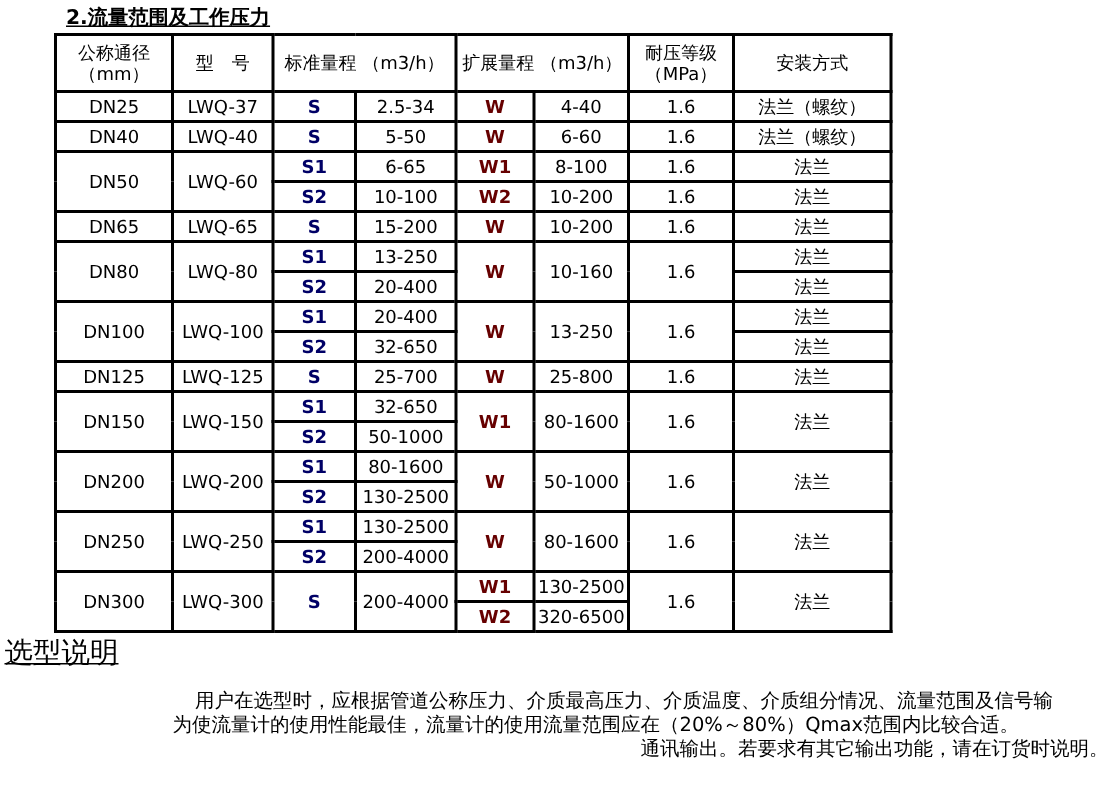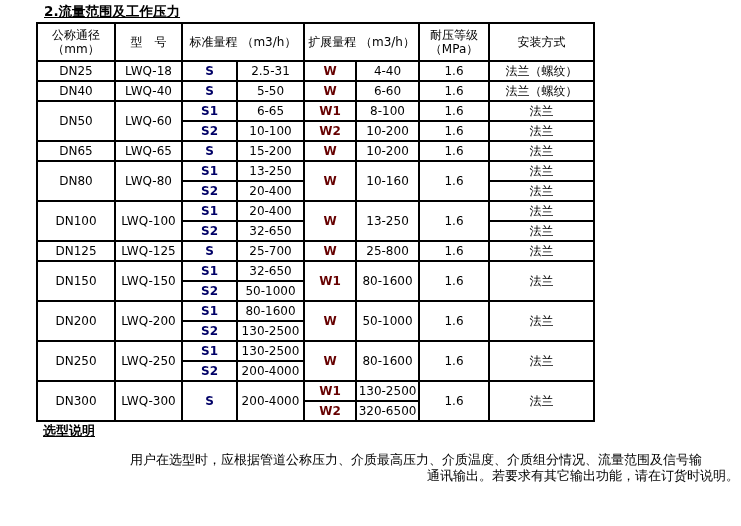--- a/index.html
+++ b/index.html
@@ -46,26 +46,25 @@
   table.spec tbody tr { height: 20px; margin-top: 32px; }
   table.spec td.s { color: var(--s); font-weight: bold; }
   table.spec td.w { color: var(--w); font-weight: bold; }
   .notes {
     position: absolute;
     left: 3px;
     top: 422px;
     width: 736px;
   }
   .notes-title {
-    font-size: 13px;
-    font-weight: bold;
+    font-size: 19px;
+    font-weight: normal;
     text-decoration: underline;
     margin-bottom: 3px;
     white-space: nowrap;
-    margin-left: 40px;
   }
   .note-line {
     font-size: 13px;
     height: 16px;
     line-height: 16px;
     white-space: nowrap;
     overflow: hidden;
   }
 </style>
 </head>
@@ -92,23 +91,23 @@
           <th>型　号</th>
           <th colspan="2">标准量程 （m3/h）</th>
           <th colspan="2">扩展量程 （m3/h）</th>
           <th>耐压等级<br>（MPa）</th>
           <th>安装方式</th>
         </tr>
     </thead>
     <tbody id="spec-body">
         <tr>
           <td>DN25</td>
-          <td>LWQ-18</td>
-          <td class="s">S</td>
-          <td>2.5-31</td>
+          <td>LWQ-37</td>
+          <td class="s">S</td>
+          <td>2.5-34</td>
           <td class="w">W</td>
           <td>4-40</td>
           <td>1.6</td>
           <td>法兰（螺纹）</td>
         </tr>
         <tr>
           <td>DN40</td>
           <td>LWQ-40</td>
           <td class="s">S</td>
           <td>5-50</td>
@@ -241,17 +240,18 @@
           <td class="w">W2</td>
           <td>320-6500</td>
         </tr>
       </tbody>
   </table>
 
   <div class="notes">
     <div class="notes-title">选型说明</div>
     <div id="note-lines">
         <div class="note-line" style="padding-left: 127px; margin-top: 12px;">用户在选型时，应根据管道公称压力、介质最高压力、介质温度、介质组分情况、流量范围及信号输</div>
+        <div class="note-line" style="padding-left: 112px;">为使流量计的使用性能最佳，流量计的使用流量范围应在（20%～80%）Qmax范围内比较合适。</div>
         <div class="note-line" style="padding-left: 0px; text-align: right;">通讯输出。若要求有其它输出功能，请在订货时说明。</div>
       </div>
   </div>
 
 </div>
 
 </body></html>

